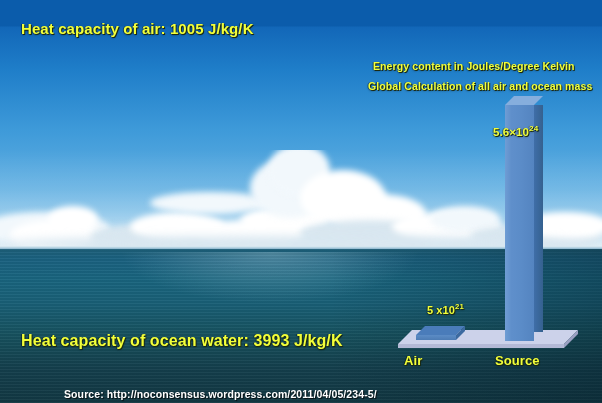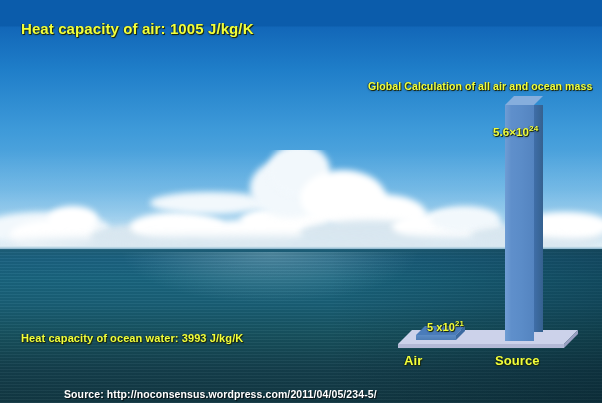--- a/index.html
+++ b/index.html
@@ -77,27 +77,27 @@
   
   .yellowtext{
     position:absolute;
     color:#f2ff3a;
     font-weight:bold;
     text-shadow:1px 1px 0 #1b2a10, -1px 0 0 rgba(0,0,0,.35), 0 1px 2px rgba(0,0,0,.5);
     white-space:nowrap;
     letter-spacing:.1px;
   }
   #air-capacity{left:21px;top:20px;font-size:15px;}
-  #ocean-capacity{left:21px;top:332px;font-size:11px;}
+  #ocean-capacity{left:21px;top:332px;font-size:16px;}
 
   #chart-title-1{left:368px;top:41px;font-size:10.5px;margin-top:39px;}
   #chart-title-2{left:373px;top:60px;font-size:10.5px;}
 
   #ocean-value{left:493px;top:80px;font-size:11.5px;margin-top:46px;}
-  #air-value{left:427px;top:321px;font-size:11px;text-align:center;}
+  #air-value{left:427px;top:304px;font-size:11px;text-align:center;}
   #air-label{left:404px;top:353px;font-size:13px;}
   #ocean-label{left:495px;top:353px;font-size:13px;}
   .yellowtext sup{font-size:.70em;vertical-align:super;line-height:0;}
 
   #source{
     position:absolute;left:16px;top:388px;
     font-size:10.5px;color:#ffffff;font-weight:bold;
     text-shadow:1px 1px 1px rgba(0,0,0,.8);
     white-space:nowrap;letter-spacing:.1px;padding-left:48px;
   }
@@ -196,20 +196,21 @@
     <div class="air-front"></div>
     <div class="air-side"></div>
   </div>
 
   <div class="yellowtext" id="air-capacity">Heat capacity of air: 1005 J/kg/K</div>
 
   <div class="yellowtext" id="ocean-capacity">Heat capacity of ocean water: 3993 J/kg/K</div>
 
   <div class="yellowtext" id="chart-title-1">Global Calculation of all air and ocean mass</div>
 
+  <div class="yellowtext" id="chart-title-2">Energy content in Joules/Degree Kelvin</div>
 
   <div class="yellowtext" id="ocean-value">
     <span>5.6×10</span><sup>24</sup>
   </div>
 
   <div class="yellowtext" id="air-value">
     <span>5 x10</span><sup>21</sup>
   </div>
 
   <div class="yellowtext" id="air-label">Air</div>

